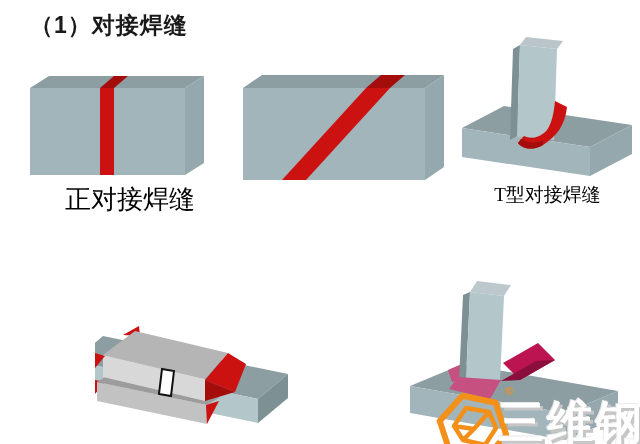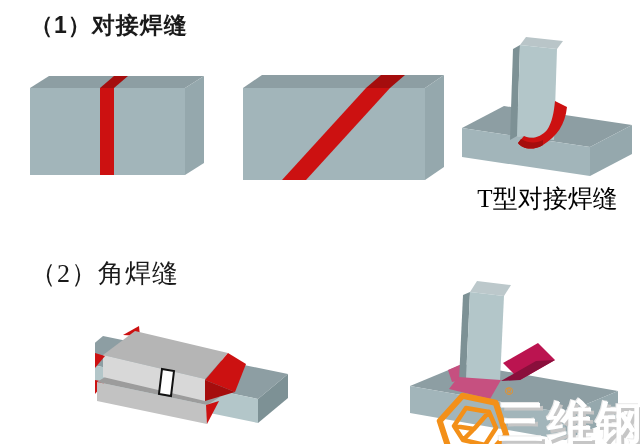--- a/index.html
+++ b/index.html
@@ -78,20 +78,21 @@
 
   <div class="fig" style="left:25px;top:45px;">
     <svg width="210" height="135" viewBox="0 0 210 135">
       <polygon class="f-top" points="5,43 24,31 179,31 160,43"></polygon>
       <polygon class="f-side" points="160,43 179,31 179,118 160,130"></polygon>
       <polygon class="f-front" points="5,43 160,43 160,130 5,130"></polygon>
       <polygon class="f-red-dk" points="75,43 89,43 103,31 89,31"></polygon>
       <polygon class="f-red" points="75,43 89,43 89,130 75,130"></polygon>
     </svg>
   </div>
+  <div class="fig-label" style="left:25px;top:182px;width:210px;">正对接焊缝</div>
 
   <div class="fig" style="left:233px;top:60px;">
     <svg width="212" height="122" viewBox="0 0 212 122">
       <polygon class="f-top" points="10,28 29,15 211,15 192,28"></polygon>
       <polygon class="f-side" points="192,28 211,15 211,107 192,120"></polygon>
       <polygon class="f-front" points="10,28 192,28 192,120 10,120"></polygon>
       <polygon class="f-red-dk" points="133,28 157,28 172,15 148,15"></polygon>
       <polygon class="f-red" points="49,120 73,120 157,28 133,28"></polygon>
     </svg>
   </div>
@@ -105,23 +106,22 @@
 
       <polygon class="f-end" points="63,16 70,12 67,103 60,107"></polygon>
       <polygon style="fill:#b9c5c8" points="70,12 76,4 113,8 107,16"></polygon>
       <polygon class="f-front-lt" points="70,12 107,16 104,107 67,103"></polygon>
 
       <path class="f-red" d="M 105,68 L 117,74 C 115,92 107,103 93,112 C 83,118 72,116 68,110
                L 74,103 C 82,107 91,104 97,97 C 102,90 104,79 105,68 Z"></path>
       <path class="f-red-dk" d="M 93,112 C 83,118 72,116 68,110 L 71,106 C 79,111 88,110 93,107 Z"></path>
     </svg>
   </div>
-  <div class="fig-label" style="left:455px;top:182px;width:185px;font-size:25px;">T型对接焊缝</div>
+  <div class="fig-label" style="left:455px;top:182px;width:185px;font-size:19px;">T型对接焊缝</div>
 
-  <div class="heading2">（2）角焊缝</div>
 
   <div class="fig" style="left:95px;top:322px;">
     <svg width="265" height="112" viewBox="0 0 265 112">
 
       <polygon class="f-top" points="8,14 193,52 163,77 -22,39"></polygon>
       <polygon class="f-end" points="193,52 163,77 163,101 193,76"></polygon>
       <polygon class="f-front-lt" points="-22,39 163,77 163,101 -22,63"></polygon>
 
       <polygon class="f-red" points="0,58 10,60 0,72"></polygon>
       <polygon class="f-gray-sliver" points="2,60 15,52 125,75 112,83"></polygon>

